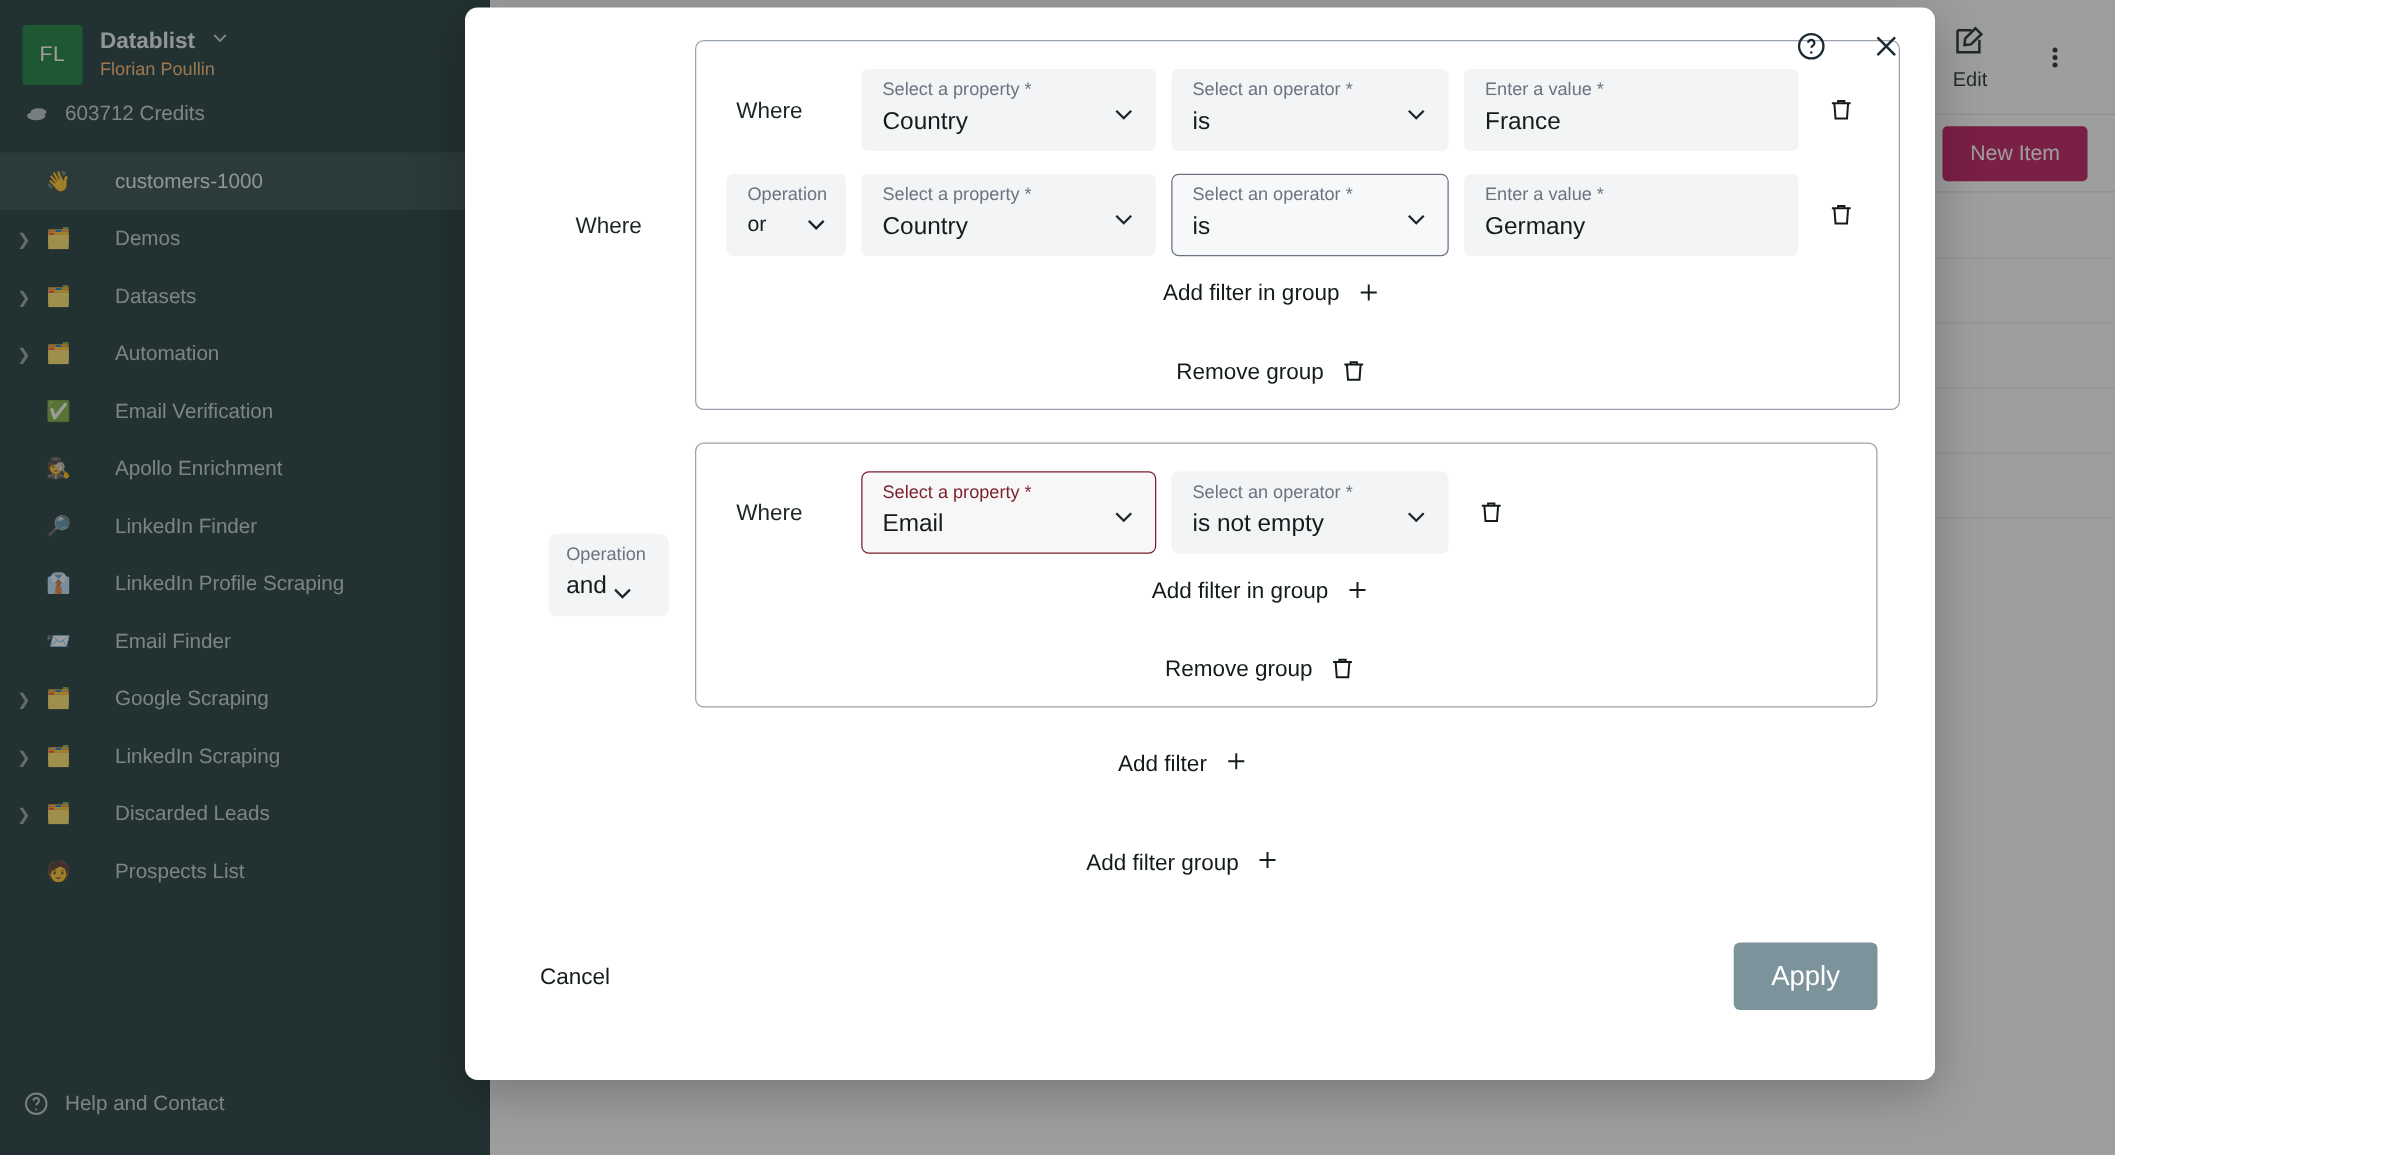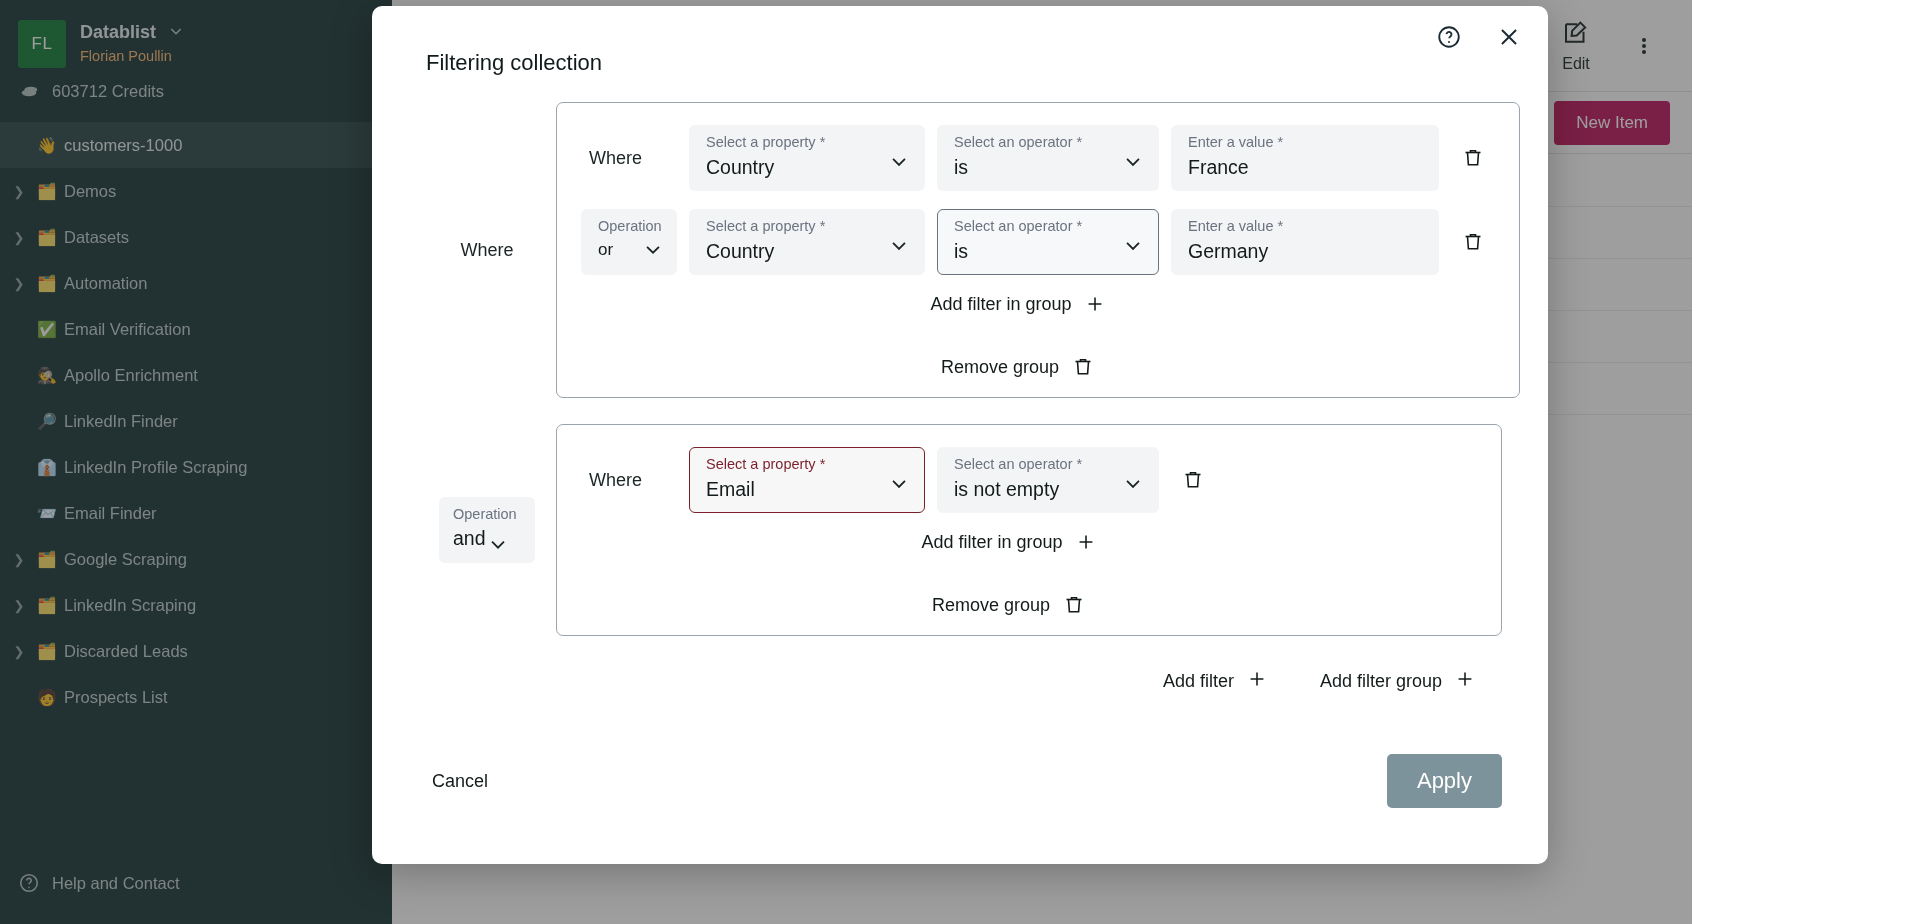--- a/index.html
+++ b/index.html
@@ -60,21 +60,21 @@
 
   .tree { margin-top: 8px; }
   .tree-item {
     display: flex; align-items: center;
     height: 46px; font-size: 16.5px; color: #c2cfcf;
     padding-left: 8px; cursor: pointer;
   }
   .tree-item.active { background: #2e4a4a; color: #e6eded; }
   .chev { width: 22px; text-align: center; color: #94a6a6; font-size: 13px; flex: 0 0 22px; }
   .emo { width: 34px; text-align: center; font-size: 16px; flex: 0 0 34px; }
-  .tree-label { white-space: nowrap; overflow: hidden; text-overflow: ellipsis; }
+  .tree-label { white-space: nowrap; overflow: hidden; text-overflow: ellipsis; margin-left: 28px; }
 
   .sidebar-bottom {
     position: absolute; left: 0; bottom: 0; width: 392px;
     padding: 0 0 18px 0;
   }
 
   
   .main { flex: 1; position: relative; background: #ffffff; overflow: hidden; }
   .topbar {
     height: 92px; display: flex; align-items: center;
@@ -214,21 +214,21 @@
   .trash { width: 44px; flex: 0 0 44px; display: flex; justify-content: center; cursor: pointer; color:#141b1b; }
 
   .group-actions {
     display: flex; justify-content: flex-end; align-items: center;
     gap: 40px; margin-top: 18px; padding-right: 40px; flex-direction: column;
   }
   .act { display: flex; align-items: center; gap: 12px; font-size: 18px; color: #141b1b; cursor: pointer; }
 
   .bottom-actions {
     display: flex; justify-content: flex-end; align-items: center;
-    gap: 52px; margin-top: 32px; padding-right: 26px;
+    gap: 52px; margin-top: 32px; padding-right: 26px; flex-direction: column;
   }
 
   .footer {
     position: absolute; left: 46px; right: 46px; bottom: 56px;
     display: flex; align-items: center; justify-content: space-between;
   }
   .cancel-btn { font-size: 18px; color: #141b1b; cursor: pointer; padding: 10px 14px; }
   .apply-btn {
     background: #7d939c; color: #ffffff;
     font-size: 22px; border: none; border-radius: 5px;
@@ -456,21 +456,20 @@
             <circle cx="12" cy="16.6" r="0.9" fill="#1b2a33" stroke="none"></circle>
           </svg>
       </span>
       <span>
         <svg width="26" height="26" viewBox="0 0 24 24" fill="none" stroke="#1b2a33" stroke-width="1.8">
             <path d="M5.5 5.5l13 13M18.5 5.5l-13 13"></path>
           </svg>
       </span>
     </div>
 
-    <h1 class="modal-title">Filtering collection</h1>
 
     <div id="groups">
         <div class="group-wrap">
           <div class="where-outer">Where</div>
           <div class="fgroup">
             <div class="frow">
               <div class="where-lbl">Where</div>
               <div class="field f-prop">
                 <div class="flabel">Select a property *</div>
                 <div class="fvalue">Country</div>

